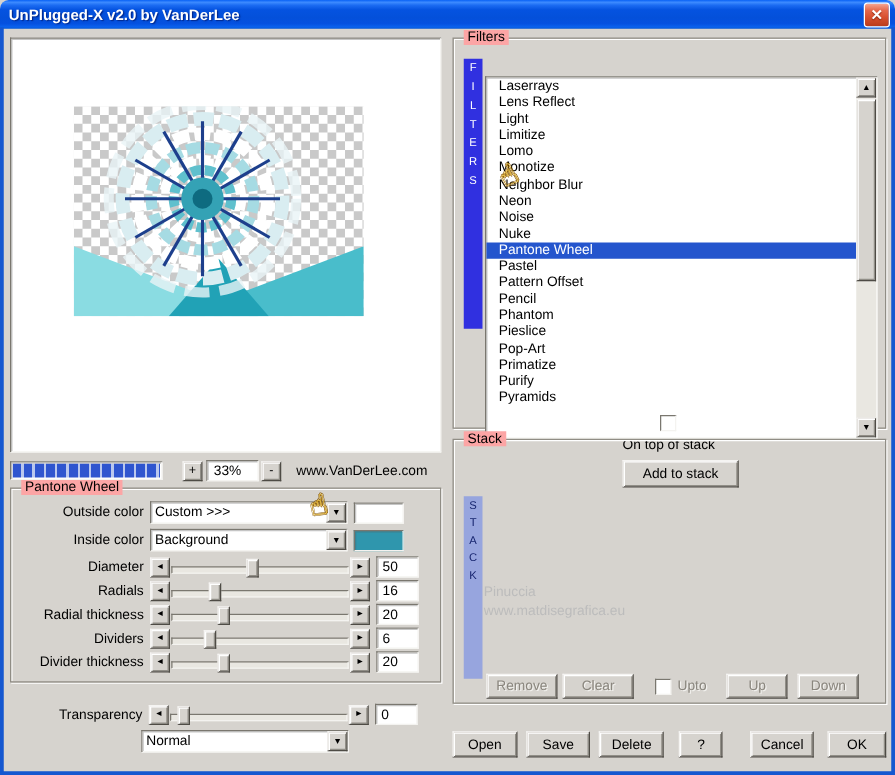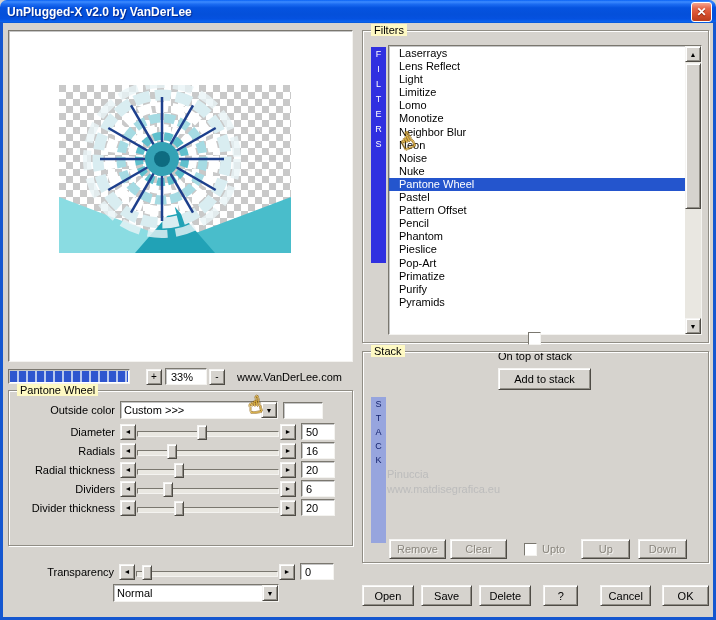--- a/index.html
+++ b/index.html
@@ -28,21 +28,21 @@
   
   .sunken { background: #fff; border: 1px solid; border-color: #7a776f #f4f3f0 #f4f3f0 #7a776f; box-shadow: inset 1px 1px 0 rgba(90,90,90,.35); }
   .raised, .btn, .mini-btn {
     background: #d6d3ce; border: 1px solid; border-color: #f5f4f2 #4e4b45 #4e4b45 #f5f4f2;
     box-shadow: inset 1px 1px 0 #fff, inset -1px -1px 0 #918e87;
   }
   .btn { display: flex; align-items: center; justify-content: center; font-size: 11px; cursor: default; }
   .btn.disabled { color: #8a867e; text-shadow: 1px 1px 0 #f2f1ee; }
   .mini-btn { display: flex; align-items: center; justify-content: center; width: 16px; height: 16px; font-size: 7px; }
   .groupbox { position: absolute; border: 1px solid #908d85; box-shadow: inset 1px 1px 0 #fff, 1px 1px 0 #fff; }
-  .legend { position: absolute; top: -7px; left: 8px; background: #fef9c3; padding: 0 3px; font-size: 11px; }
+  .legend { position: absolute; top: -7px; left: 8px; background: #fca5a5; padding: 0 3px; font-size: 11px; }
 
   
   .preview-box { position: absolute; left: 8px; top: 30px; width: 345px; height: 332px; }
   .preview-img { position: absolute; left: 50px; top: 54px; width: 232px; height: 168px; }
 
   .zoom-row { position: absolute; left: 8px; top: 368px; width: 345px; height: 17px; display: flex; align-items: center; }
   .progress { width: 122px; height: 15px; padding: 1px; }
   .progress-fill { width: 100%; height: 100%;
     background: repeating-linear-gradient(90deg,#2f55cf 0 7px,#b9c7ee 7px 9px); }
   .zoom-box { width: 42px; height: 17px; display: flex; align-items: center; padding-left: 5px; }
@@ -68,21 +68,21 @@
   .blend-combo { position: absolute; left: 113px; top: 584px; width: 166px; }
 
   
   .filters-group { left: 362px; top: 30px; width: 347px; height: 313px; }
   .v-strip { position: absolute; display: flex; flex-direction: column; align-items: center; font-size: 9px; }
   .v-strip div { line-height: 15px; }
   .filters-strip { left: 8px; top: 16px; width: 15px; height: 216px; background: #3030e0; color: #fff; }
   .stack-strip { left: 8px; top: 45px; width: 15px; height: 146px; background: #97a5de; color: #16246e; }
   .stack-strip div { line-height: 14px; }
 
-  .listbox { position: absolute; left: 25px; top: 14px; width: 314px; height: 290px; padding: 0; overflow: hidden; }
+  .listbox { position: absolute; left: 25px; top: 30px; width: 314px; height: 290px; padding: 0; overflow: hidden; }
   .list-items { position: absolute; left: 0; top: 1px; right: 16px; bottom: 0; }
   .list-item { height: 13.1px; line-height: 13px; padding-left: 10px; white-space: nowrap; }
   .list-item.selected { background: #2455cd; color: #fff; }
 
   .scrollbar { position: absolute; right: 0; top: 0; bottom: 0; width: 16px; background: #e9e7e1; }
   .scroll-btn { position: absolute; left: 0; width: 16px; height: 16px; font-size: 7px; }
   .scroll-up { top: 0; } .scroll-down { bottom: 0; }
   .scroll-thumb { position: absolute; left: 0; top: 17px; width: 16px; height: 146px; }
 
   .checkbox { width: 13px; height: 13px; background: #fff; border: 1px solid; border-color: #7a776f #f4f3f0 #f4f3f0 #7a776f; }
@@ -174,20 +174,28 @@
 
     <div class="color-row">
       <span class="row-label">Outside color</span>
       <div class="combo sunken">
         <span class="combo-text">Custom &gt;&gt;&gt;</span>
         <span class="mini-btn combo-btn">▼</span>
       </div>
       <div class="swatch sunken" style="background: rgb(255, 255, 255);"></div>
     </div>
 
+    <div class="color-row">
+      <span class="row-label">Inside color</span>
+      <div class="combo sunken">
+        <span class="combo-text">Background</span>
+        <span class="mini-btn combo-btn">▼</span>
+      </div>
+      <div class="swatch sunken" style="background: rgb(47, 150, 173);"></div>
+    </div>
 
     <div id="slider-rows">
         <div class="slider-row">
           <div class="row-label">Diameter</div>
           <div class="mini-btn">◄</div>
           <div class="slider-track">
             <div class="slider-thumb" style="left: 42%;"></div>
           </div>
           <div class="mini-btn">►</div>
           <div class="value-box sunken">50</div>

